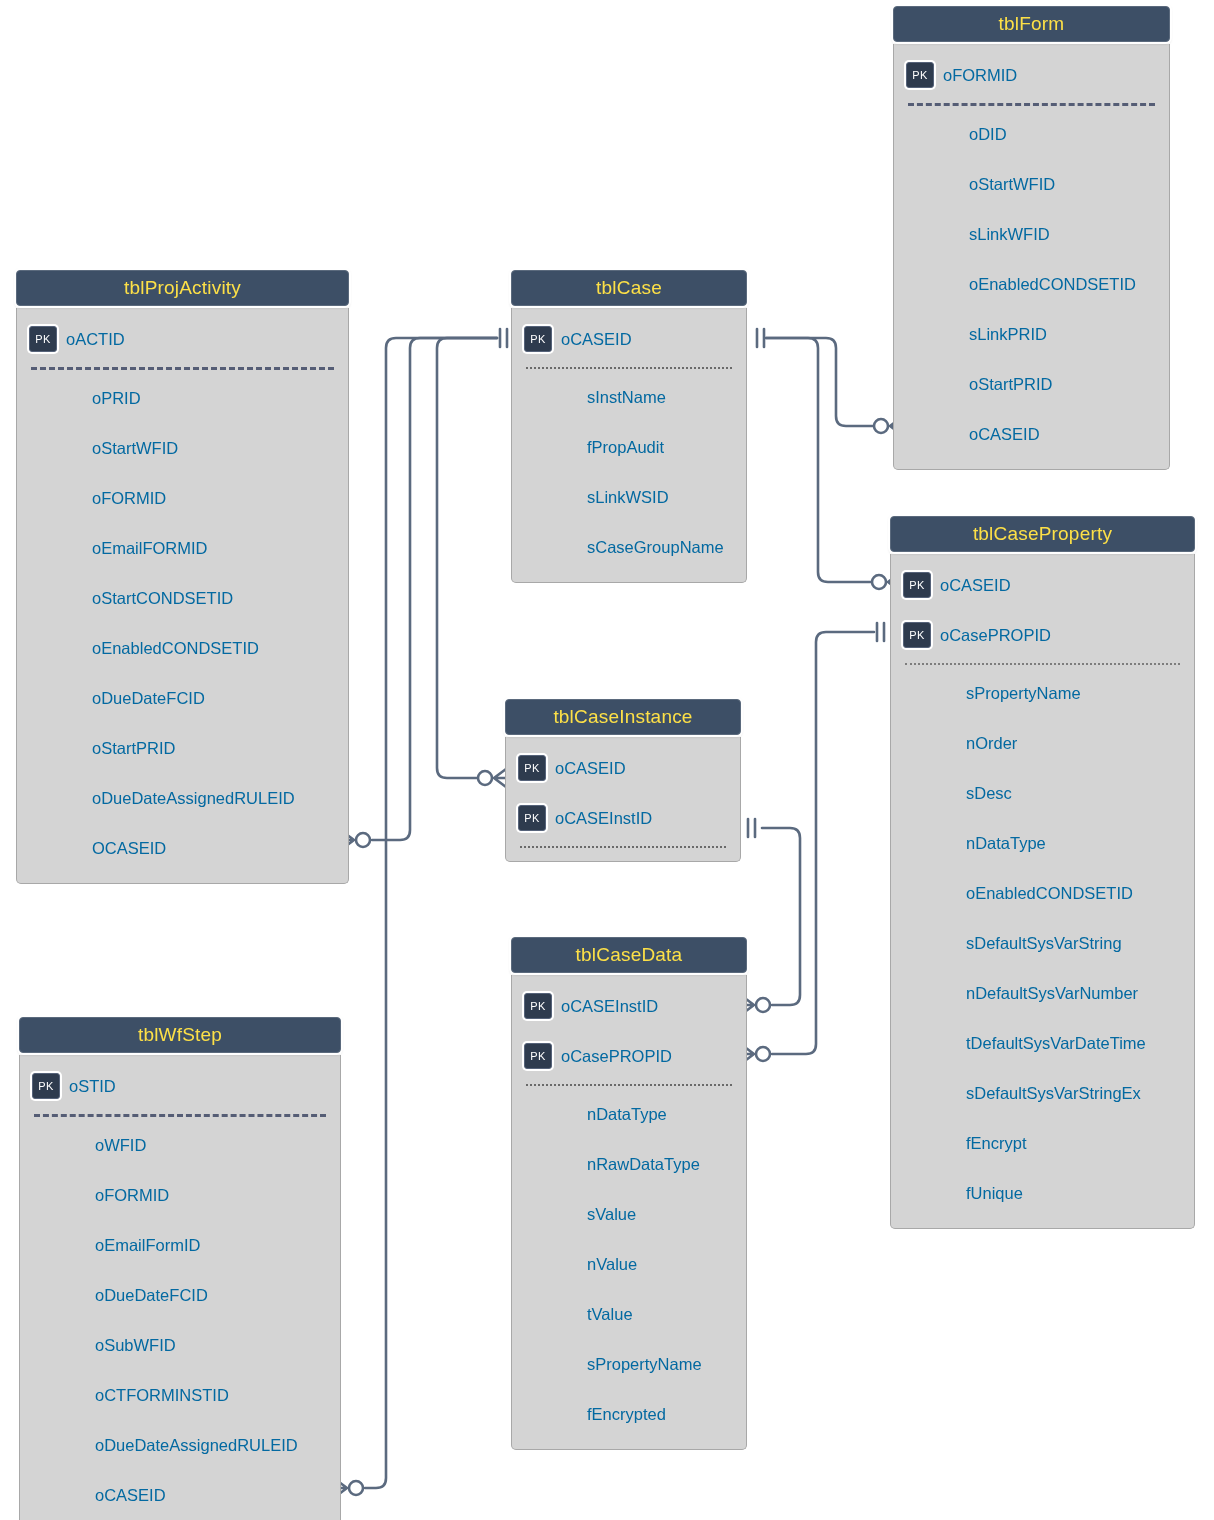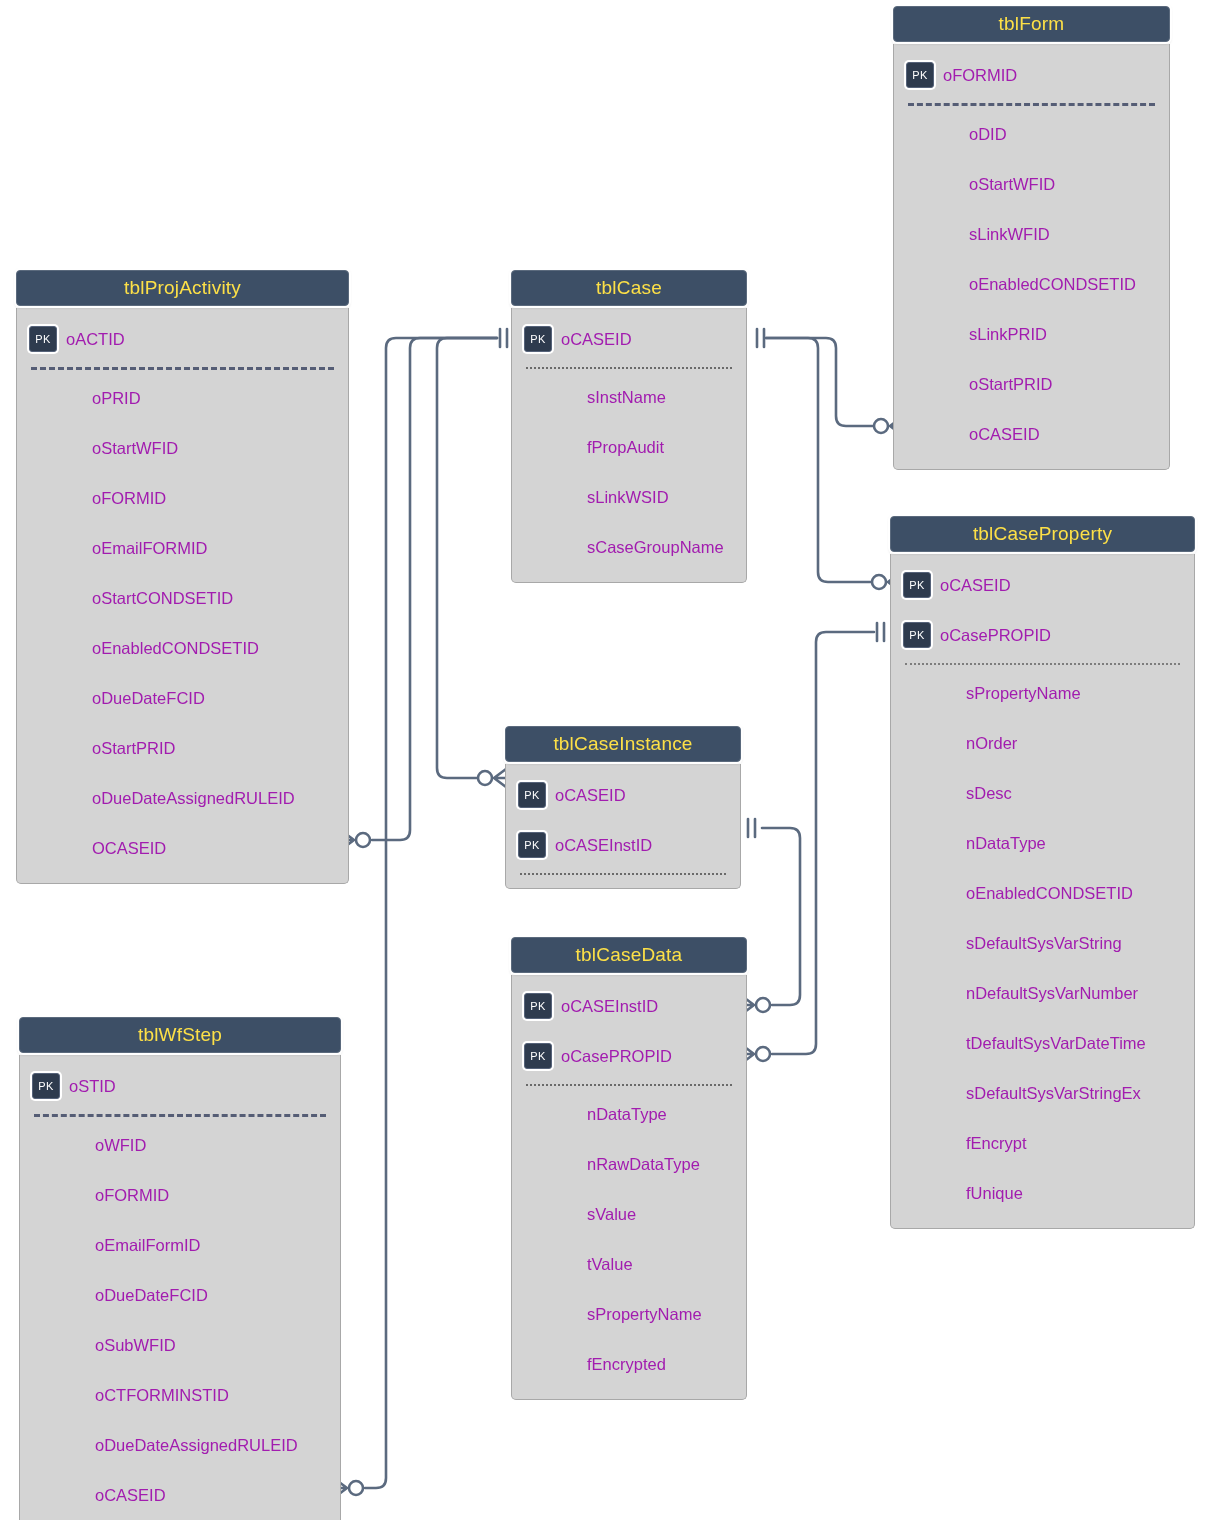--- a/index.html
+++ b/index.html
@@ -56,21 +56,21 @@
   }
   .field {
     box-sizing: border-box;
     height: 50px;
     display: flex;
     align-items: center;
     position: relative;
     padding-left: 9px;
   }
   .field-name {
-    color: #a21caf;
+    color: #0369a1;
     font-size: 16.5px;
     margin-left: 66px;
     white-space: nowrap;
   }
   .field.pk > .field-name { margin-left: 40px; }
   .pk-badge {
     position: absolute;
     left: 12px;
     width: 26px; height: 24px;
     background: #2e3b4e;
@@ -316,21 +316,21 @@
             <span class="field-name">sDefaultSysVarStringEx</span>
           </div>
           <div class="field">
             <span class="field-name">fEncrypt</span>
           </div>
           <div class="field">
             <span class="field-name">fUnique</span>
           </div>
         </div>
       </div>
-      <div class="entity" style="left: 505px; top: 726px; width: 236px;">
+      <div class="entity" style="left: 505px; top: 699px; width: 236px;">
         <div class="entity-header">tblCaseInstance</div>
         <div class="entity-body">
           <div class="field pk">
             <span class="pk-badge">PK</span>
             <span class="field-name">oCASEID</span>
           </div>
           <div class="field pk">
             <span class="pk-badge">PK</span>
             <span class="field-name">oCASEInstID</span>
           </div>
@@ -352,20 +352,23 @@
           <div class="field">
             <span class="field-name">nDataType</span>
           </div>
           <div class="field">
             <span class="field-name">nRawDataType</span>
           </div>
           <div class="field">
             <span class="field-name">sValue</span>
           </div>
           <div class="field">
+            <span class="field-name">nValue</span>
+          </div>
+          <div class="field">
             <span class="field-name">tValue</span>
           </div>
           <div class="field">
             <span class="field-name">sPropertyName</span>
           </div>
           <div class="field">
             <span class="field-name">fEncrypted</span>
           </div>
         </div>
       </div>

